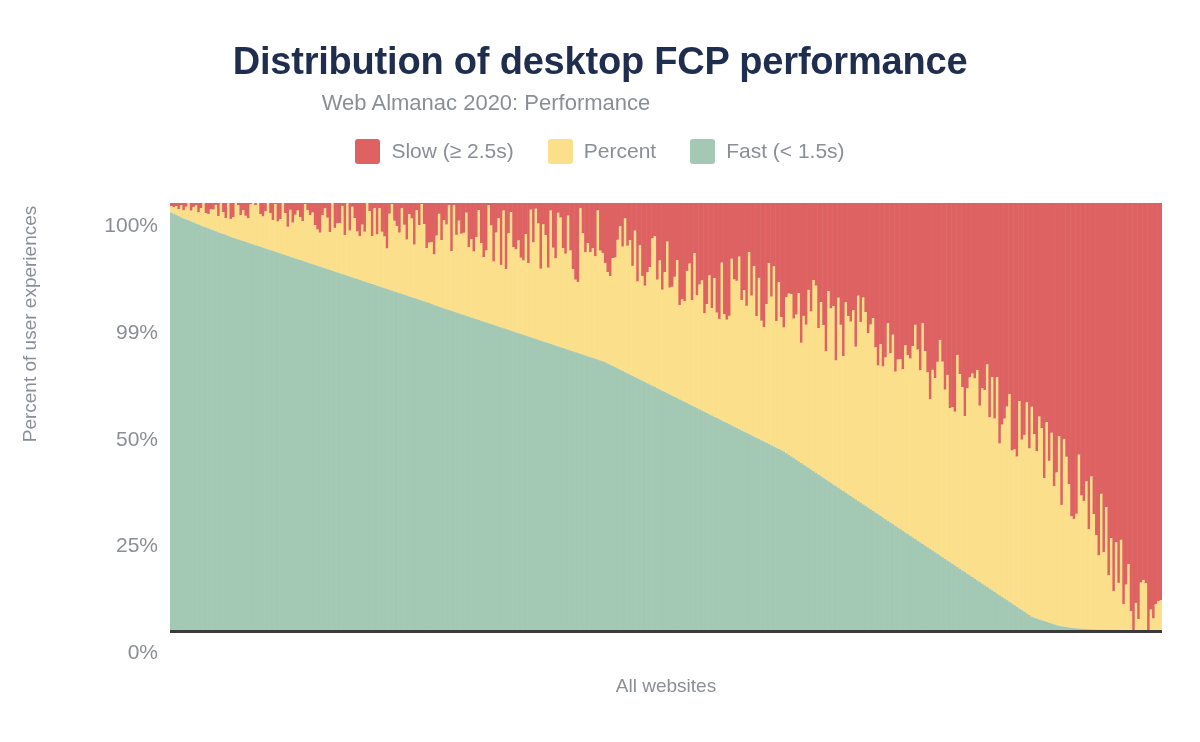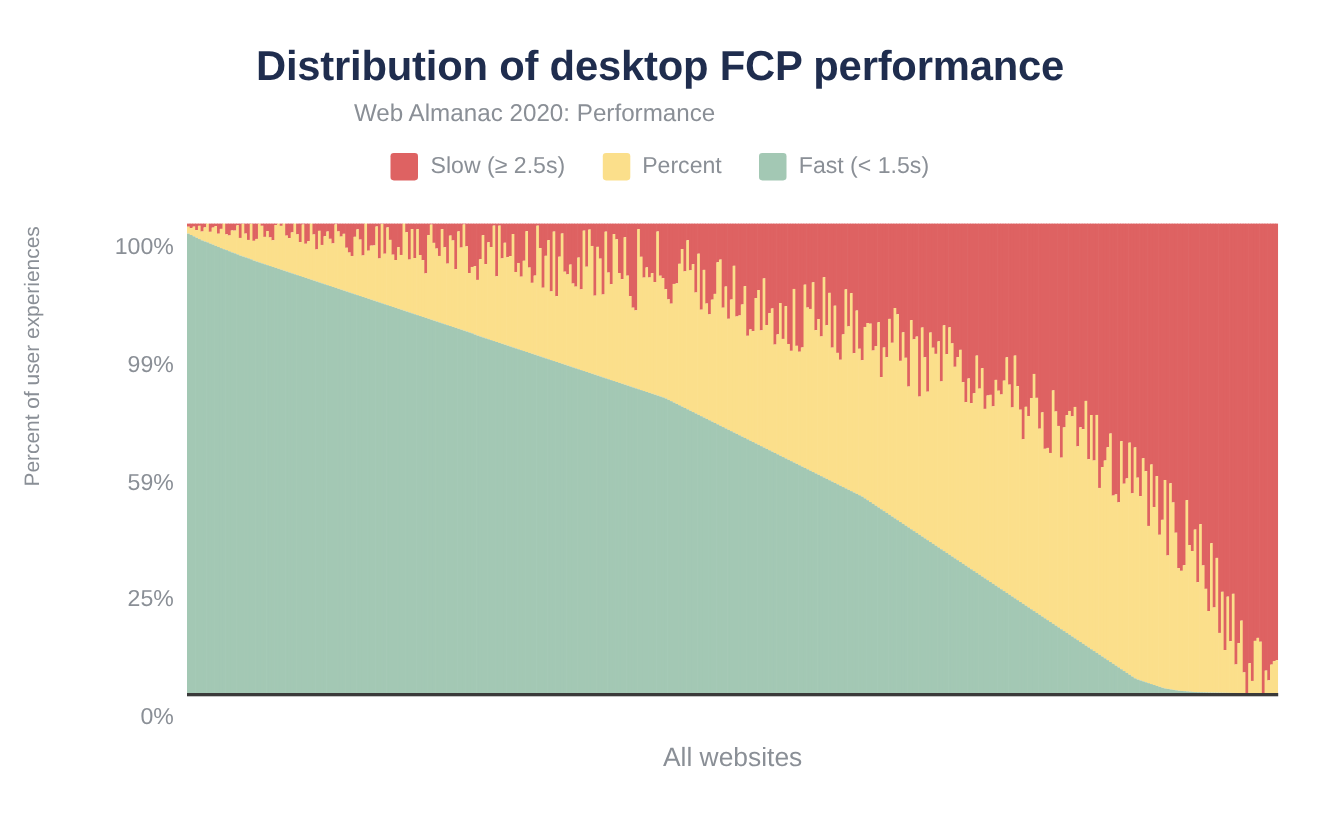--- a/index.html
+++ b/index.html
@@ -86,21 +86,21 @@
     font-size: 19px;
     color: #8a8f96;
     white-space: nowrap;
   }
   .x-axis-title {
     position: absolute;
     left: 170px;
     top: 675px;
     width: 992px;
     text-align: center;
-    font-size: 24px;
+    font-size: 19px;
     color: #8a8f96;
   }
   .y-tick {
     position: absolute;
     right: 0;
     width: 100px;
     text-align: right;
     font-size: 21px;
     color: #8a8f96;
     transform: translateY(-50%);
@@ -157,21 +157,21 @@
     </div>
   </div>
 
   <div class="plot-wrap">
 
     <div class="y-axis-title">Percent of user experiences</div>
 
     <div class="y-ticks">
       <div class="y-tick" style="top:203px">100%</div>
       <div class="y-tick" style="top:309.75px">99%</div>
-      <div class="y-tick" style="top:416.5px">59%</div>
+      <div class="y-tick" style="top:416.5px">50%</div>
       <div class="y-tick" style="top:523.25px">25%</div>
       <div class="y-tick" style="top:630px">0%</div>
     </div>
 
     <div class="plot-area">
       <svg id="bars-svg" width="992" height="427">
           <rect x="0.00" y="-0.00" width="3.08" height="3.11" fill="#de6262"></rect>
           <rect x="0.00" y="3.11" width="3.08" height="6.28" fill="#fbdf8b"></rect>
           <rect x="0.00" y="9.39" width="3.08" height="417.61" fill="#a3c8b4"></rect>
           <rect x="2.48" y="0.00" width="3.08" height="4.35" fill="#de6262"></rect>

